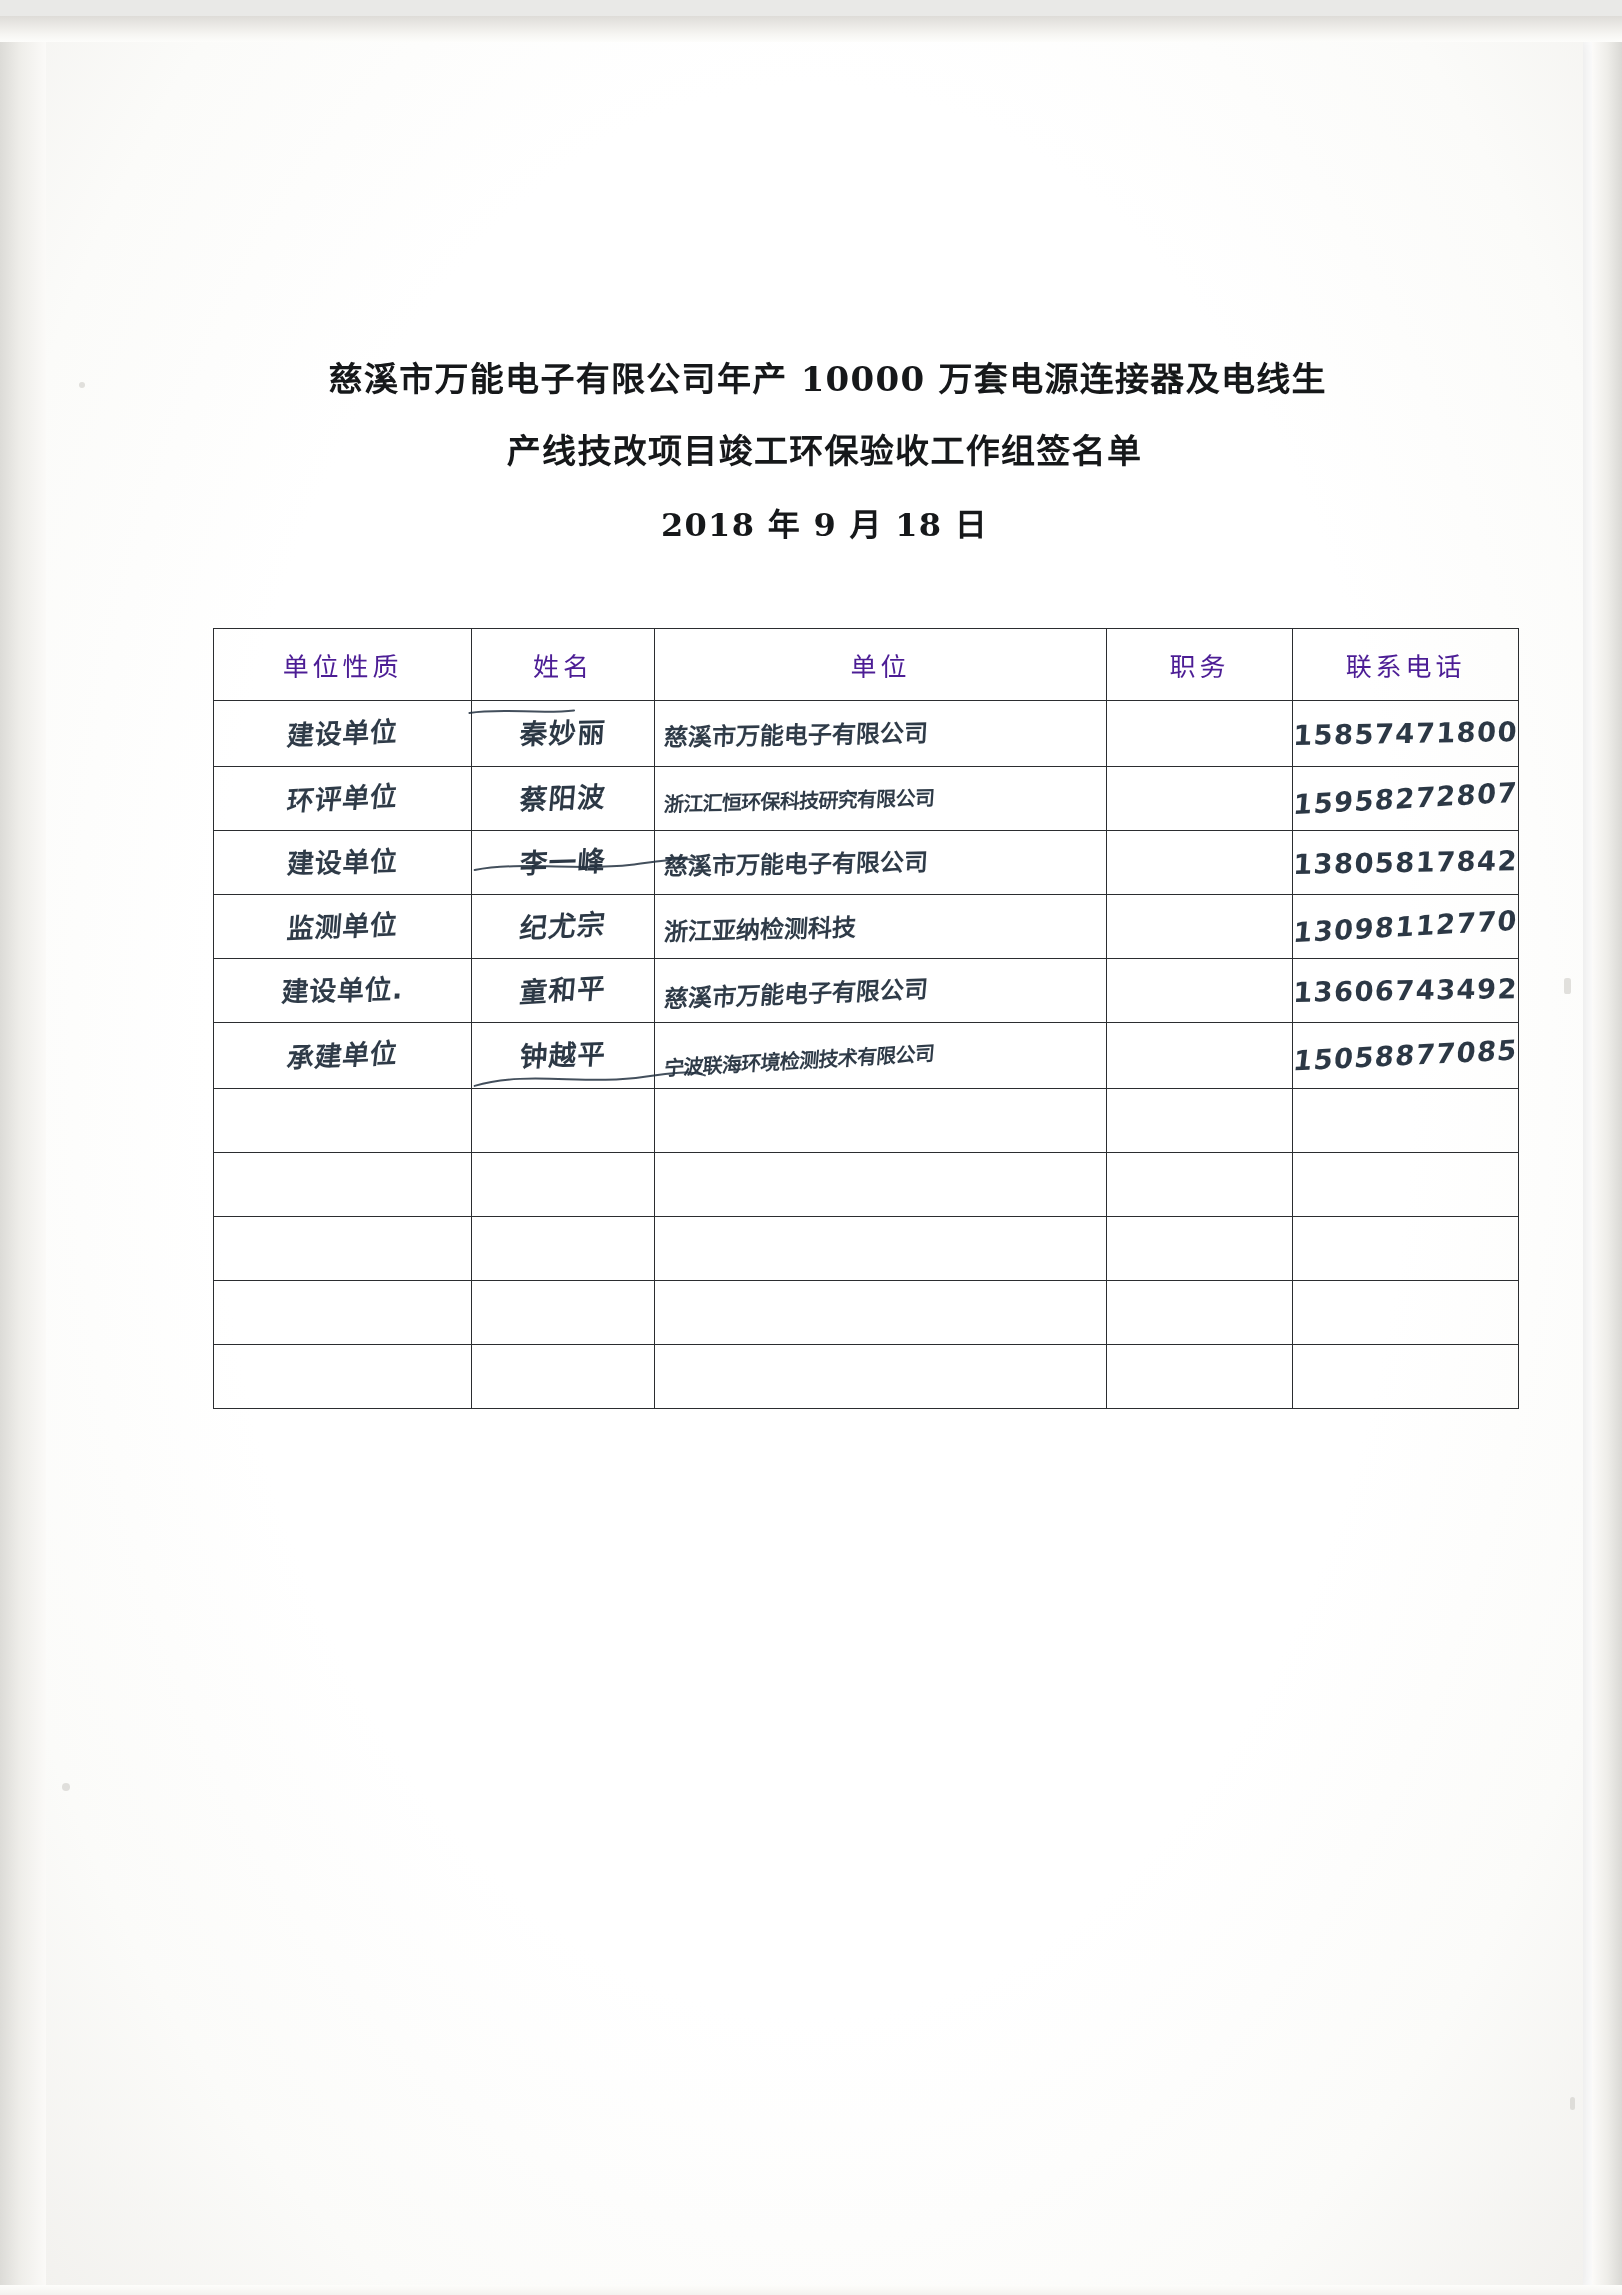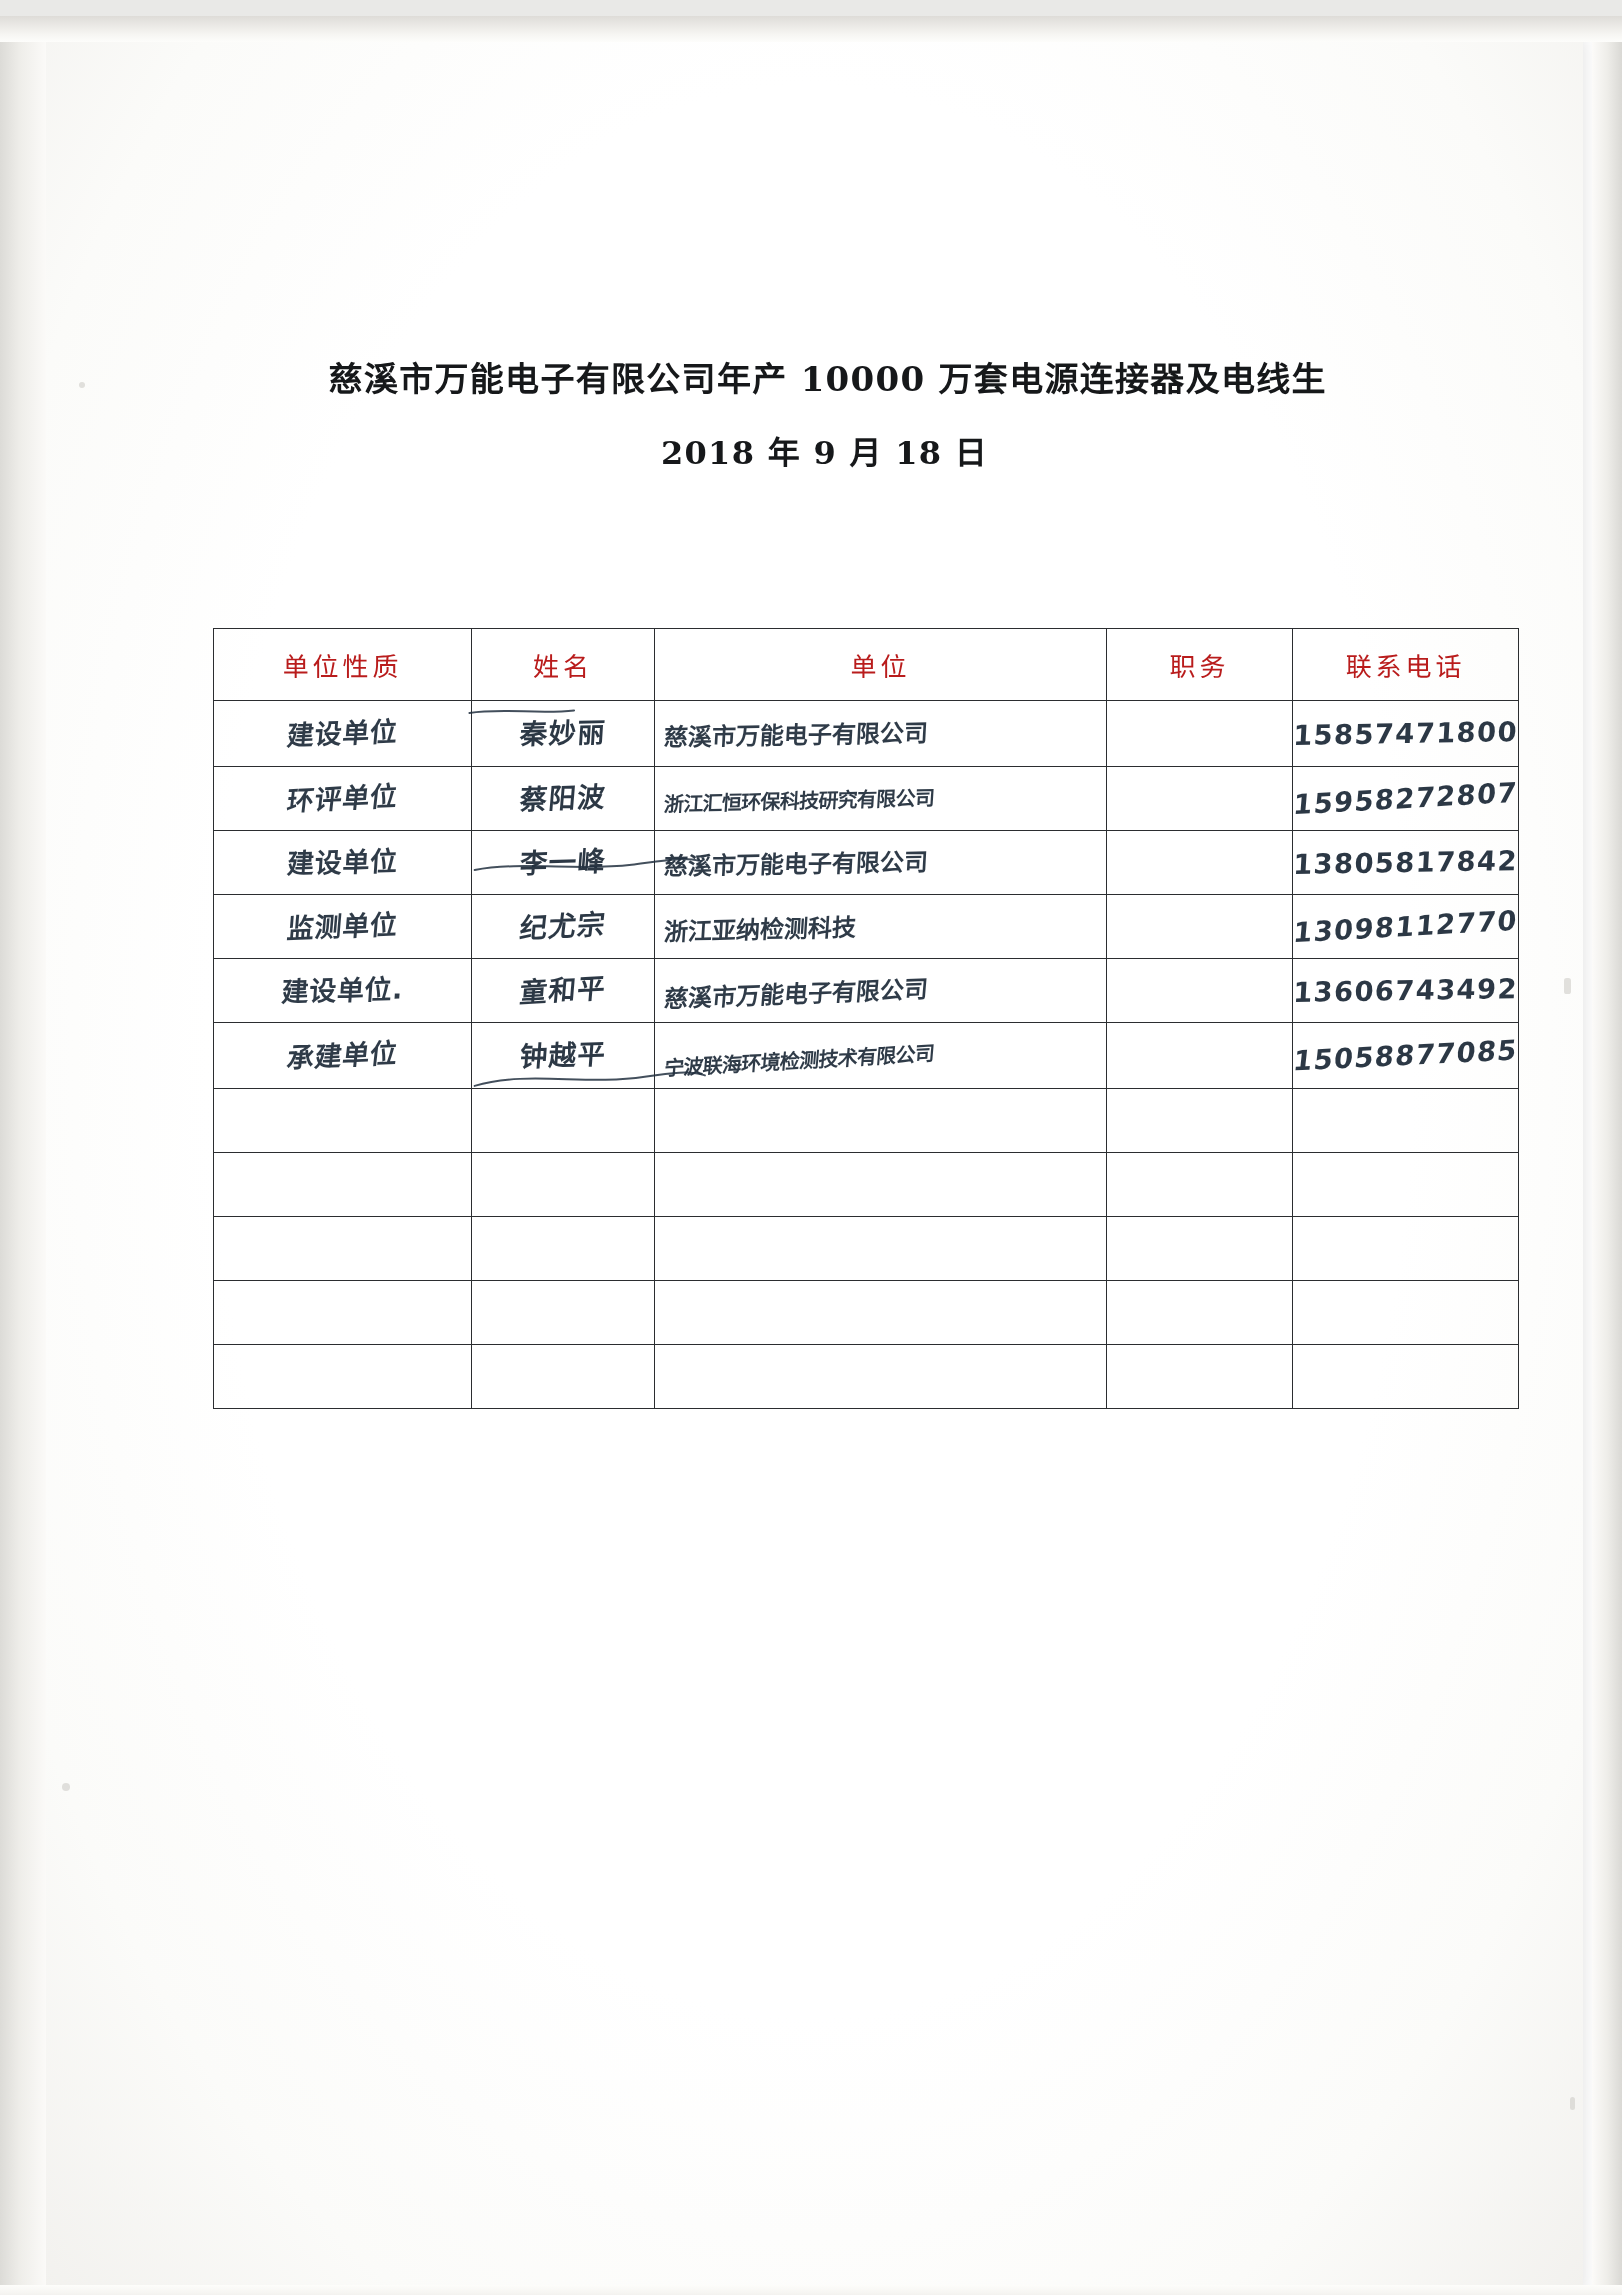--- a/index.html
+++ b/index.html
@@ -102,21 +102,21 @@
     height: 63px;
     vertical-align: middle;
     text-align: center;
   }
   .sign-table thead th {
     height: 71px;
     font-family: "DejaVu Serif", "Liberation Serif", serif;
     font-weight: 400;
     font-size: 26px;
     letter-spacing: 3.9px;
-    color: #b91c1c;
+    color: #4c1d95;
   }
   col.c1 { width: 258px; }
   col.c2 { width: 183px; }
   col.c3 { width: 452px; }
   col.c4 { width: 186px; }
   col.c5 { width: 226px; }
 
   
   .hw {
     display: block;
@@ -184,20 +184,21 @@
   <div class="edge-top"></div>
   <div class="edge-bottom"></div>
 
   <div class="speck" style="left:79px;top:366px;width:5.9px;height:5.9px;"></div>
   <div class="speck" style="left:62px;top:1767px;width:7.9px;height:7.9px;"></div>
   <div class="speck" style="left:1564px;top:962px;width:6.5px;height:15.7px;border-radius:2.6px;"></div>
   <div class="speck" style="left:1570px;top:2081px;width:5.2px;height:13px;border-radius:2.6px;"></div>
 
   <div class="title-block">
     <div class="title-line l1">慈溪市万能电子有限公司年产 10000 万套电源连接器及电线生</div>
+    <div class="title-line">产线技改项目竣工环保验收工作组签名单</div>
     <div class="doc-date">2018 年 9 月 18 日</div>
   </div>
 
   <table class="sign-table">
     <colgroup>
       <col class="c1">
         <col class="c2">
         <col class="c3">
         <col class="c4">
         <col class="c5">

